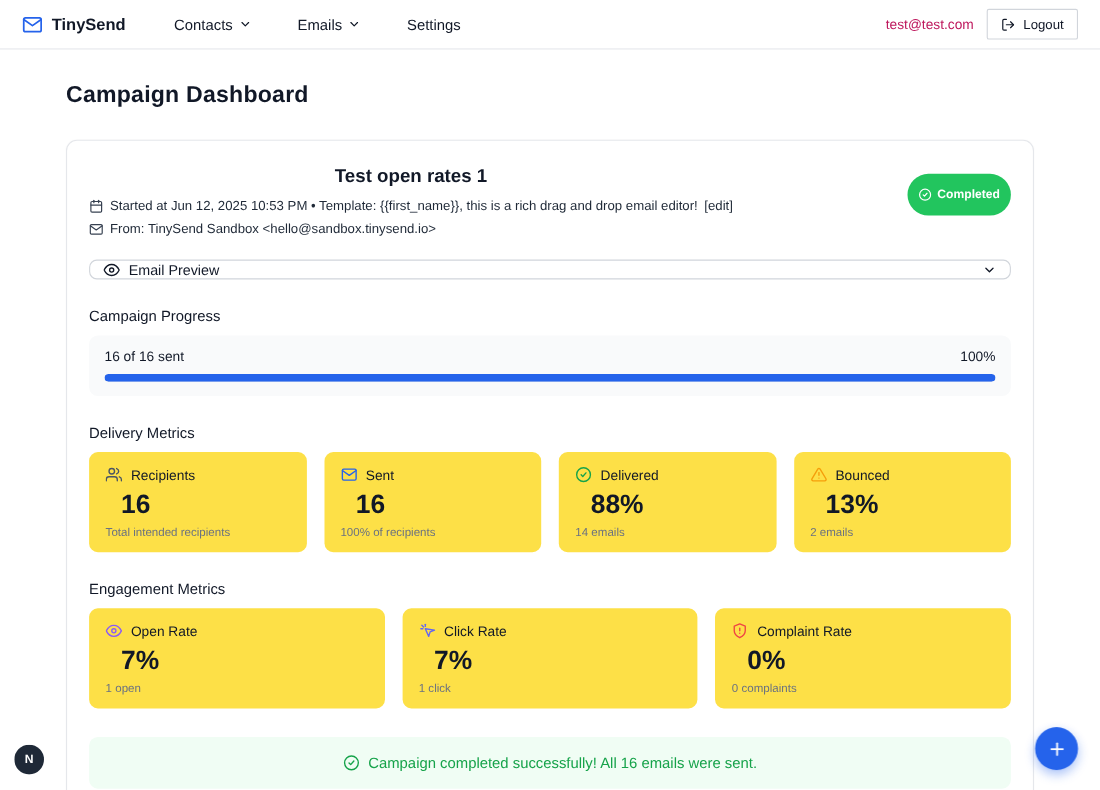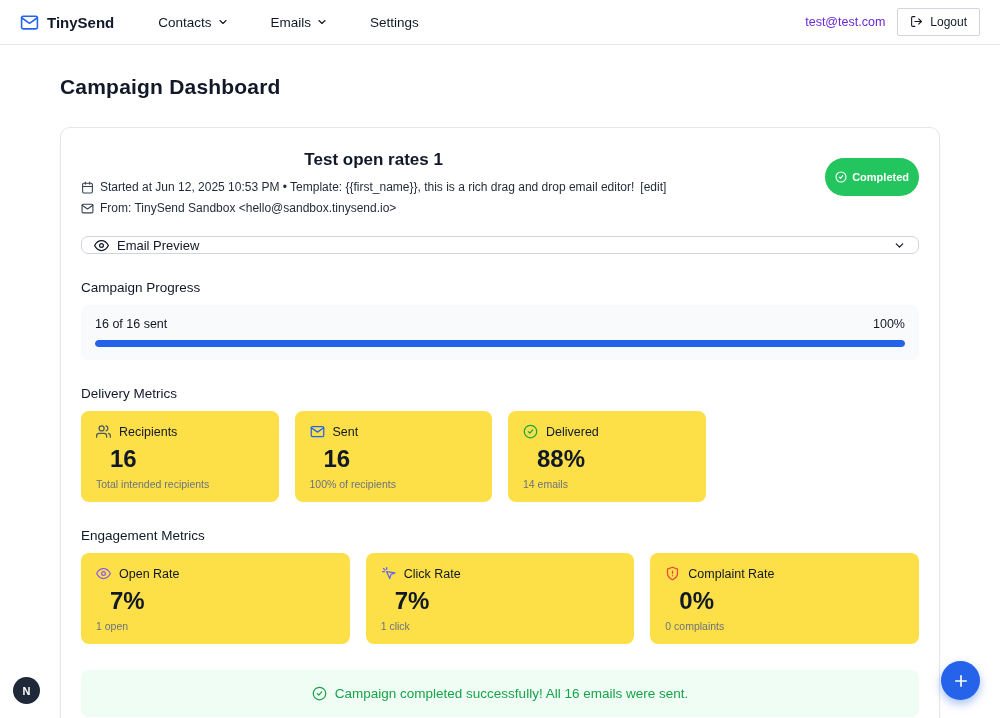--- a/index.html
+++ b/index.html
@@ -15,23 +15,23 @@
   .navbar {
     height:45px; display:flex; align-items:center; justify-content:space-between;
     padding:0 20px; border-bottom:1px solid #e5e7eb; background:#fff;
   }
   .nav-left { display:flex; align-items:center; gap:44px; }
   .brand { display:flex; align-items:center; gap:8px; cursor:pointer; }
   .brand-name { font-size:15px; font-weight:700; color:#111827; }
   .nav-links { display:flex; align-items:center; gap:42px; }
   .nav-item { display:flex; align-items:center; gap:5px; font-size:13.5px; font-weight:500; color:#111827; cursor:pointer; }
   .nav-right { display:flex; align-items:center; gap:12px; }
-  .user-email { font-size:12.5px; color:#6d28d9; }
+  .user-email { font-size:12.5px; color:#be185d; }
   .logout-btn {
-    display:flex; gap:7px; background:#fff;
+    display:flex; align-items:center; gap:7px; background:#fff;
     border:1px solid #d1d5db; border-radius:2px; padding:6px 12px;
     font-size:12px; font-weight:500; color:#111827; cursor:pointer;
     font-family:inherit;
   }
 
   
   .page { padding:30px 60px 40px 60px; }
   .page-title { font-size:21px; font-weight:700; color:#111827; margin-bottom:28px; letter-spacing:.2px; }
 
   .card {
@@ -252,20 +252,34 @@
             <svg width="15" height="15" viewBox="0 0 24 24" fill="none" stroke="currentColor" stroke-width="2" stroke-linecap="round" stroke-linejoin="round">
                 <circle cx="12" cy="12" r="10"></circle>
                 <path d="M8.5 12.2l2.4 2.4 4.6-5.2"></path>
               </svg>
           </span>
           <span>Delivered</span>
         </div>
         <div class="metric-value">88%</div>
         <div class="metric-sub">14 emails</div>
       </div>
+      <div class="metric-card">
+        <div class="metric-head">
+          <span class="icon-amber">
+            <svg width="15" height="15" viewBox="0 0 24 24" fill="none" stroke="currentColor" stroke-width="2" stroke-linecap="round" stroke-linejoin="round">
+                <path d="M10.29 3.86L1.82 18a2 2 0 0 0 1.71 3h16.94a2 2 0 0 0 1.71-3L13.71 3.86a2 2 0 0 0-3.42 0z"></path>
+                <line x1="12" y1="9" x2="12" y2="13"></line>
+                <line x1="12" y1="17" x2="12.01" y2="17"></line>
+              </svg>
+          </span>
+          <span>Bounced</span>
+        </div>
+        <div class="metric-value">13%</div>
+        <div class="metric-sub">2 emails</div>
+      </div>
     </div>
 
     <div class="section-label">Engagement Metrics</div>
     <div class="metric-grid cols3">
       <div class="metric-card">
         <div class="metric-head">
           <span class="icon-purple">
             <svg width="15" height="15" viewBox="0 0 24 24" fill="none" stroke="currentColor" stroke-width="2" stroke-linecap="round" stroke-linejoin="round">
                 <path d="M1 12s4-8 11-8 11 8 11 8-4 8-11 8-11-8-11-8z"></path>
                 <circle cx="12" cy="12" r="3"></circle>

